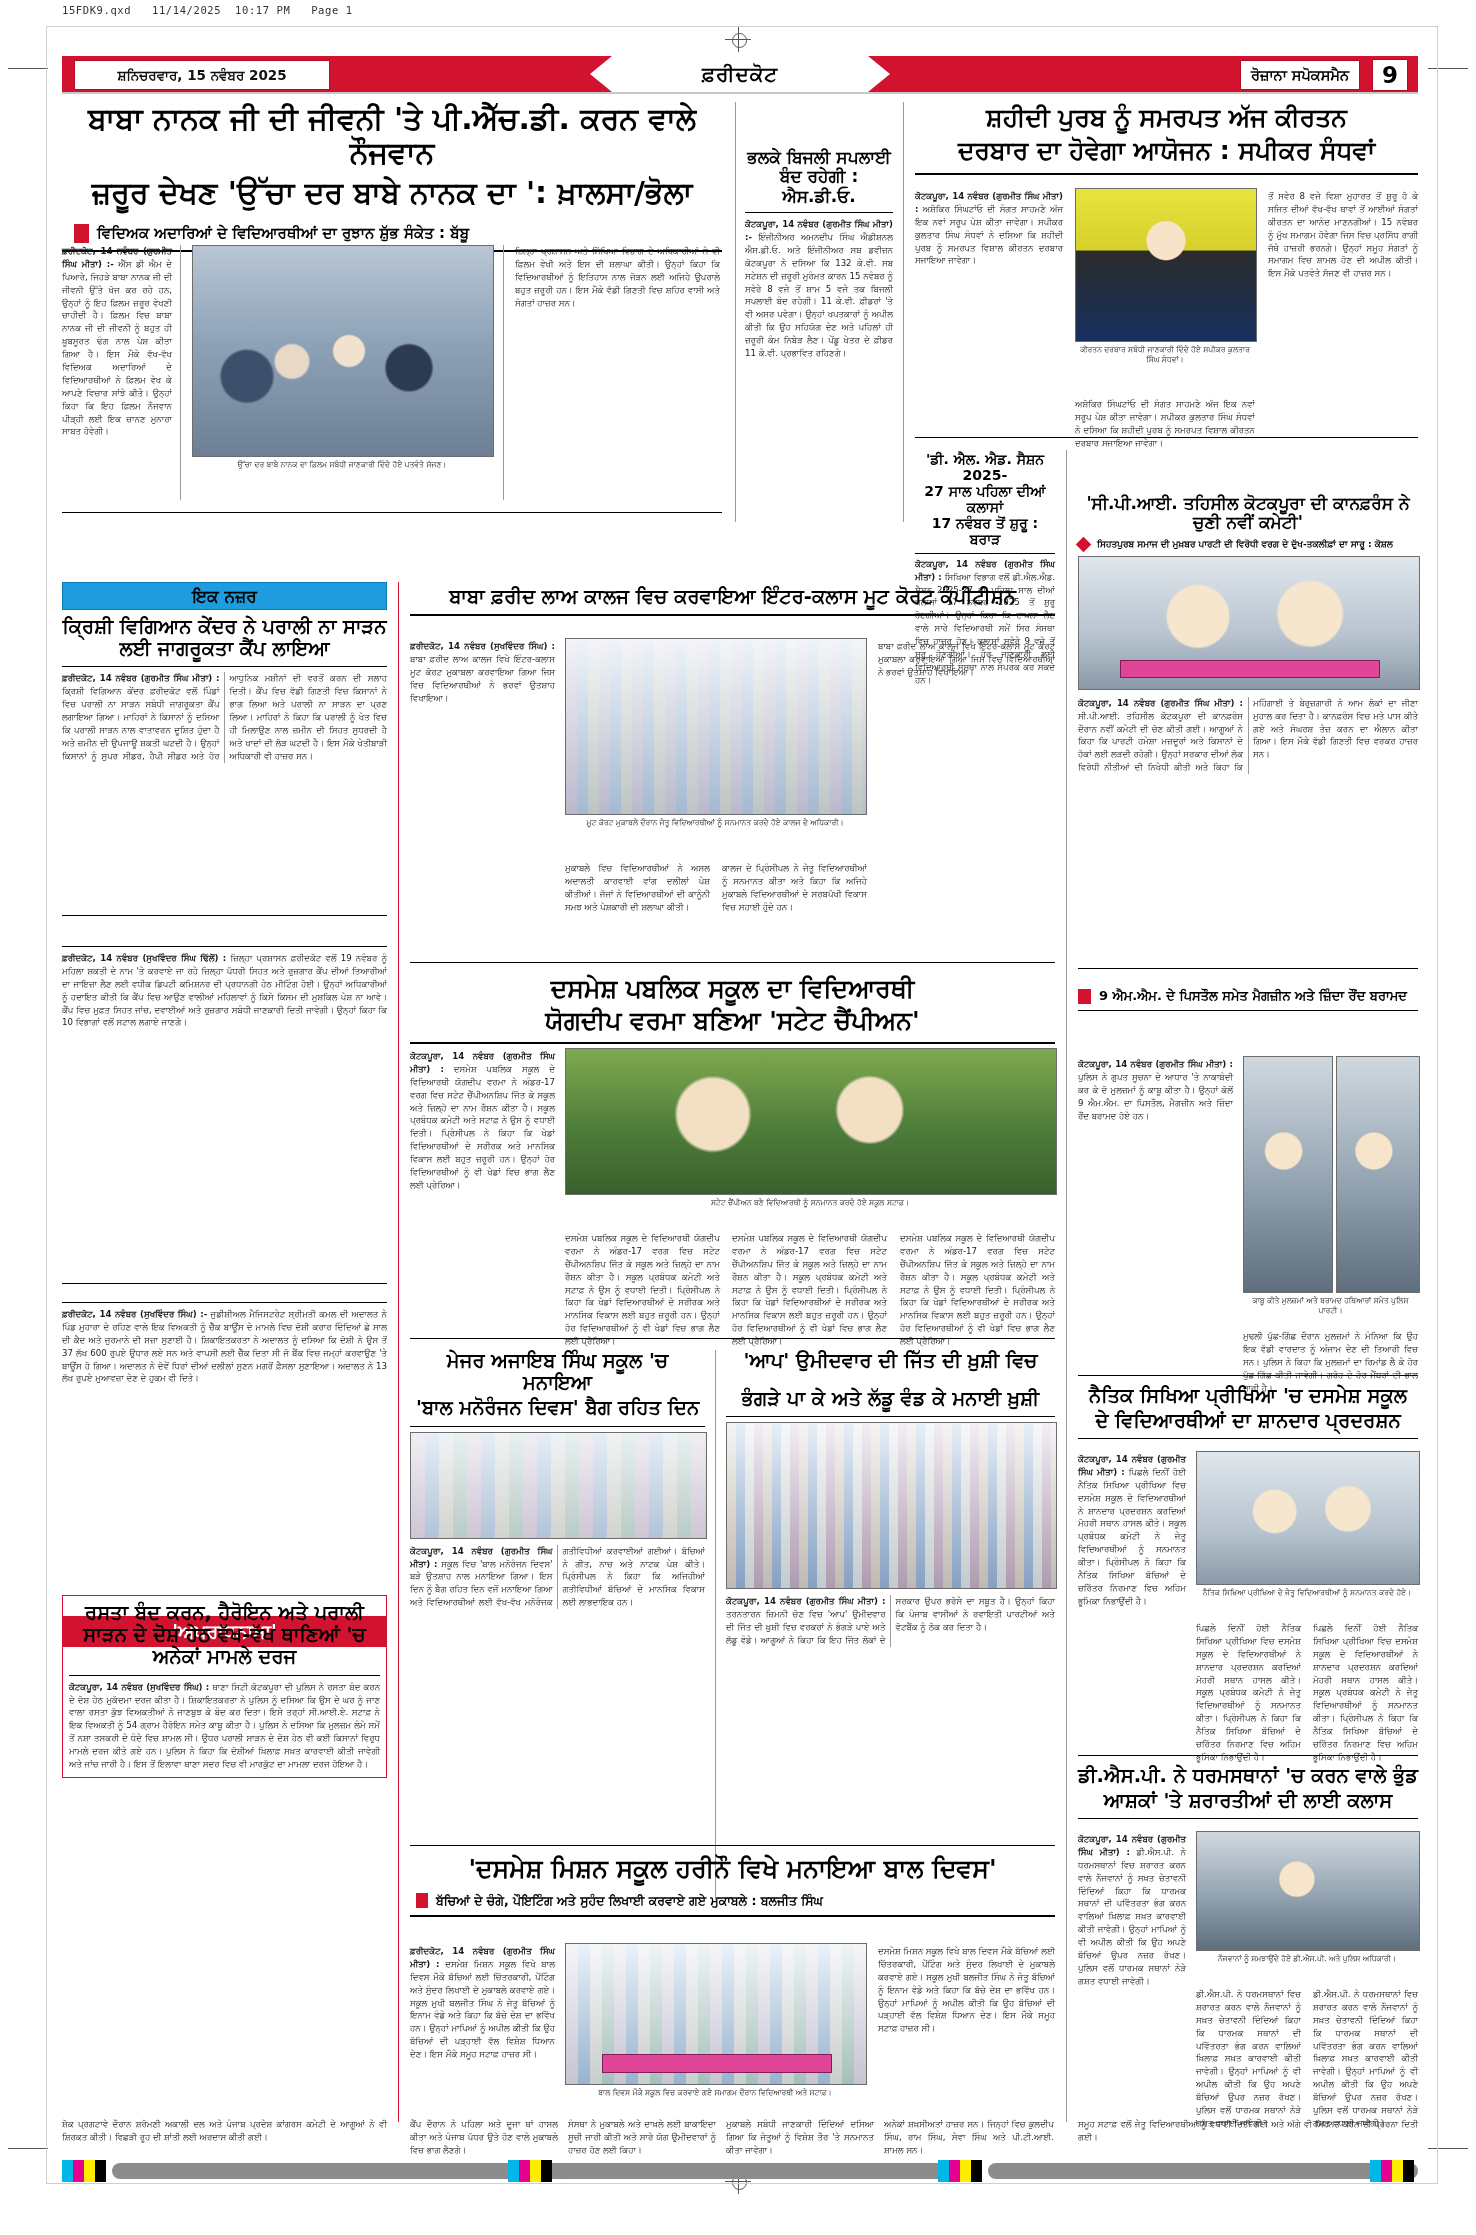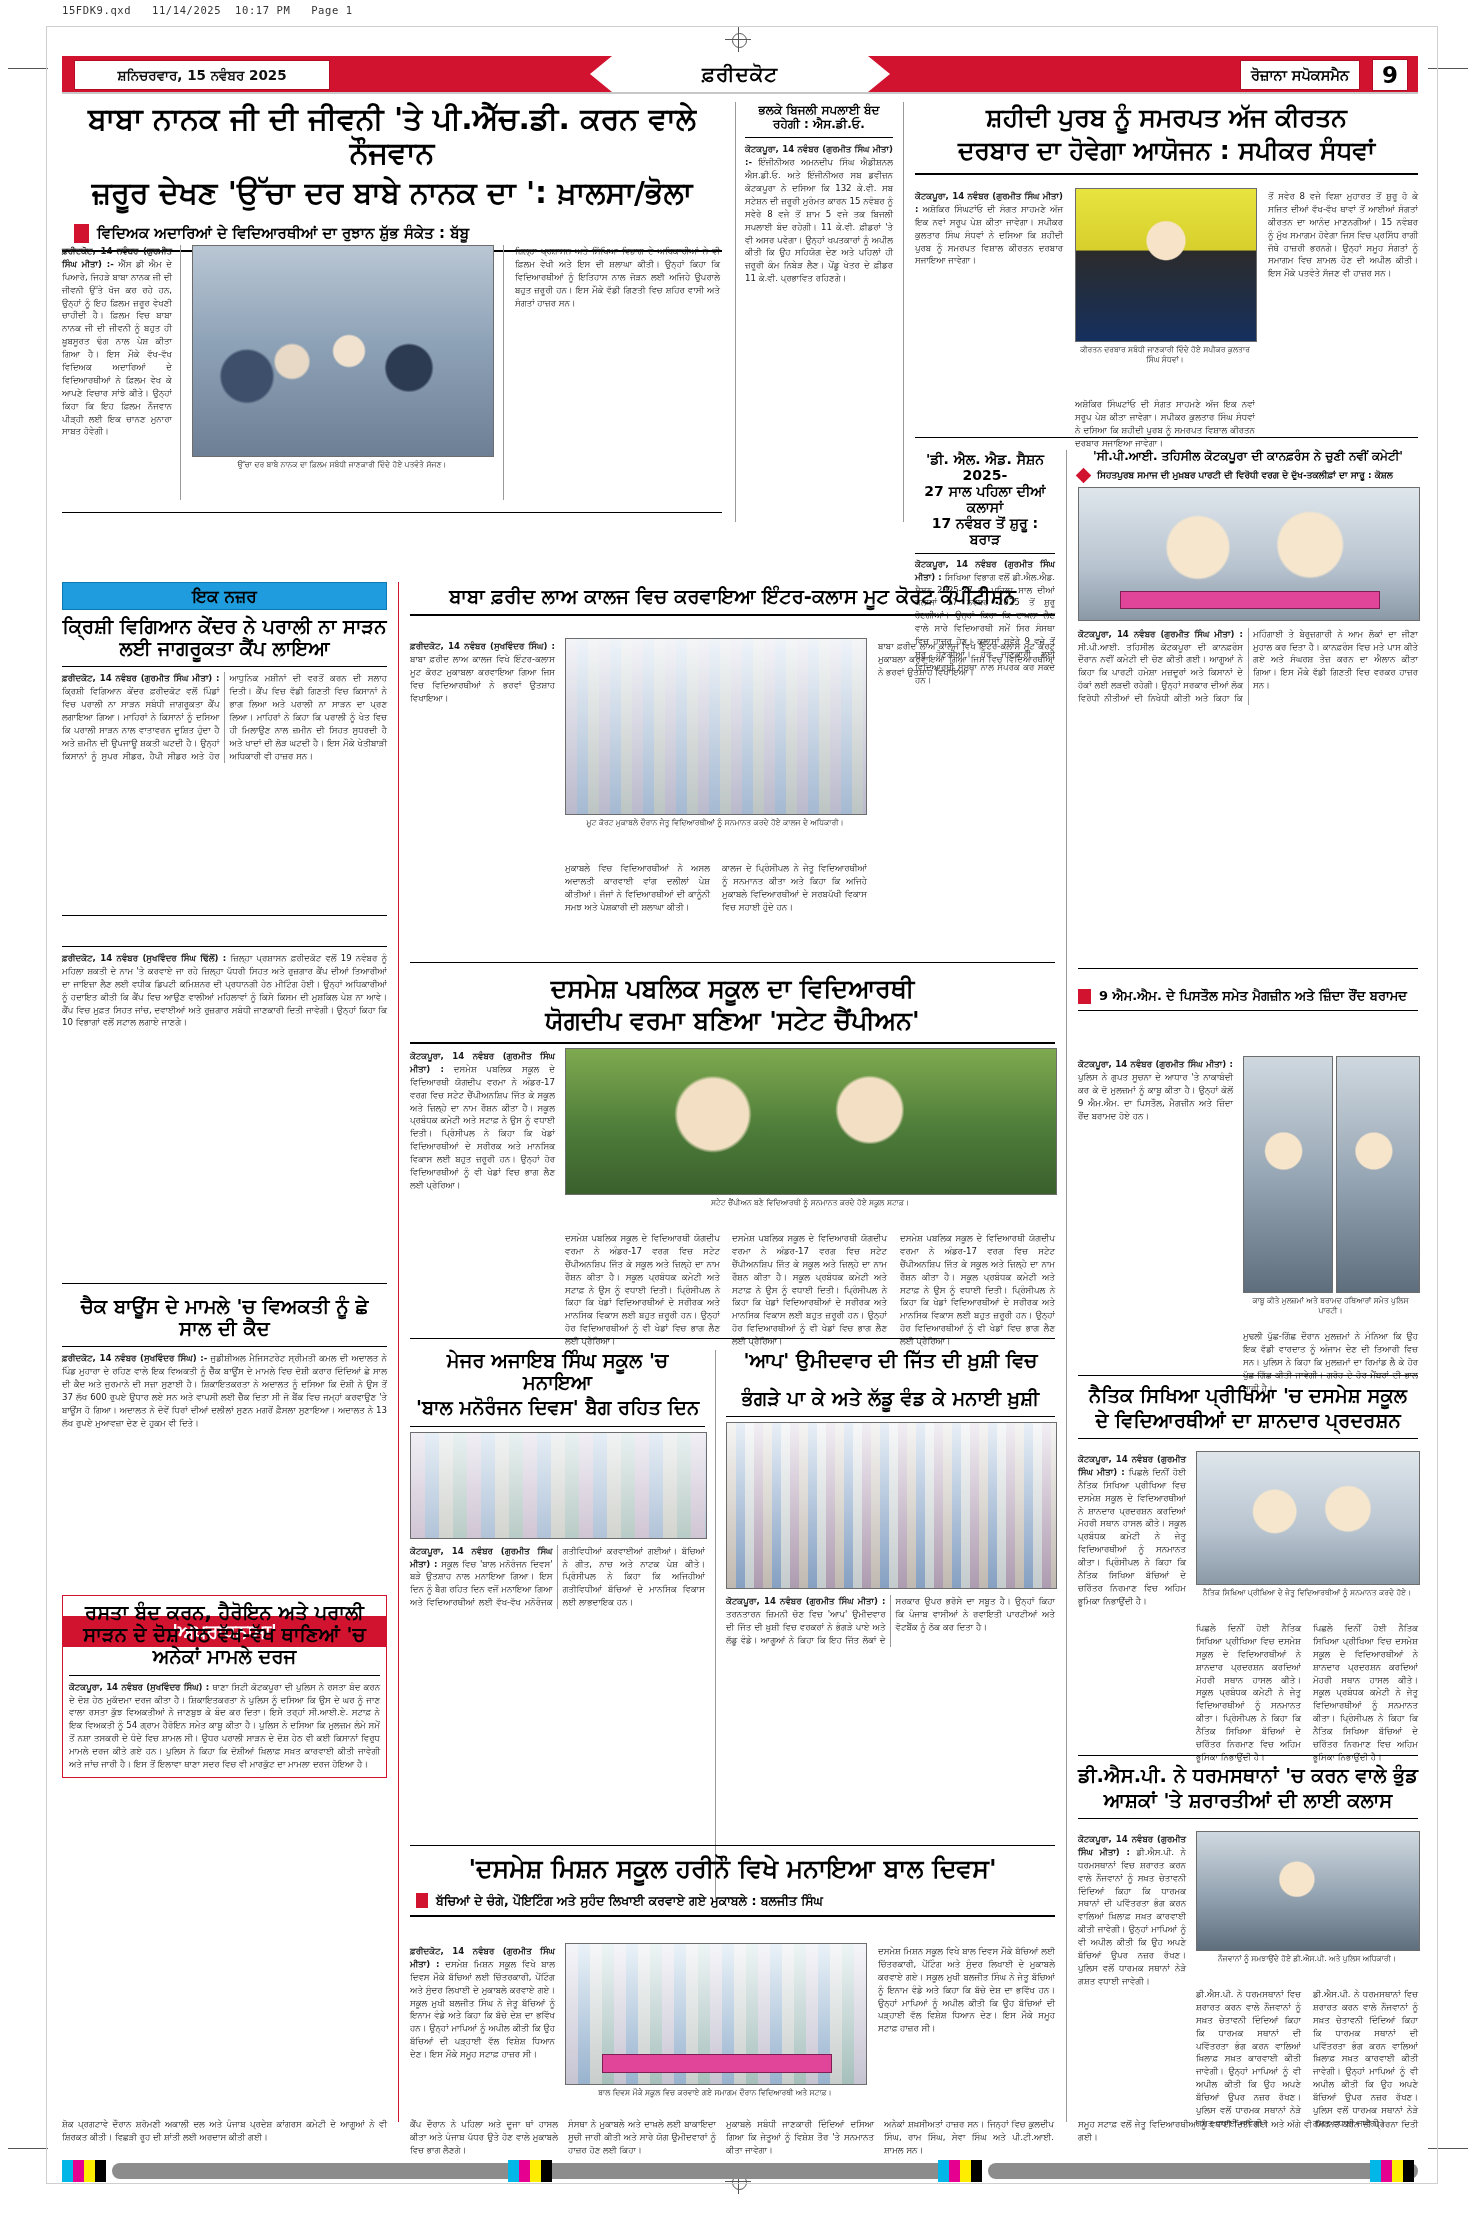--- a/index.html
+++ b/index.html
@@ -35,21 +35,21 @@
             display:flex;align-items:center;padding:0 10px;font-size:14.5px;font-weight:700;}
   .mh-page{position:absolute;right:10px;top:3px;width:34px;height:30px;background:#fff;
            border:1px solid #b50c26;display:flex;align-items:center;justify-content:center;
            font-size:23px;font-weight:700;}
 
   
   .hl{font-weight:700;line-height:1.14;text-align:center;color:#000;}
   .hl-xl{font-size:30px;}
   .hl-lg{font-size:25px;}
   .hl-md{font-size:19.5px;}
-  .hl-sm{font-size:12px;}
+  .hl-sm{font-size:17px;margin-top:44px;}
   .hl-xs{font-size:14px;}
 
   .body-col{font-size:8.6px;line-height:1.5;text-align:justify;color:#1a1a1a;
             font-family:"DejaVu Sans","Liberation Sans",sans-serif;}
   .lead{font-weight:700;}
 
   .rule{background:#000;height:1px;}
   .rule2{background:#000;height:2px;}
   .vrule{background:#9a9a9a;width:1px;}
   .vrule-red{background:#d1132f;width:1px;}
@@ -221,21 +221,20 @@
     <div class="rule" style="margin:6px 0 5px;"></div>
     <div class="body-col">
       <span class="lead">ਫ਼ਰੀਦਕੋਟ, 14 ਨਵੰਬਰ (ਸੁਖਵਿੰਦਰ ਸਿੰਘ ਢਿੱਲੋਂ) :</span>
       <span>ਜ਼ਿਲ੍ਹਾ ਪ੍ਰਸ਼ਾਸਨ ਫ਼ਰੀਦਕੋਟ ਵਲੋਂ 19 ਨਵੰਬਰ ਨੂੰ ਮਹਿਲਾ ਸ਼ਕਤੀ ਦੇ ਨਾਮ 'ਤੇ ਕਰਵਾਏ ਜਾ ਰਹੇ ਜ਼ਿਲ੍ਹਾ ਪੱਧਰੀ ਸਿਹਤ ਅਤੇ ਰੁਜ਼ਗਾਰ ਕੈਂਪ ਦੀਆਂ ਤਿਆਰੀਆਂ ਦਾ ਜਾਇਜ਼ਾ ਲੈਣ ਲਈ ਵਧੀਕ ਡਿਪਟੀ ਕਮਿਸ਼ਨਰ ਦੀ ਪ੍ਰਧਾਨਗੀ ਹੇਠ ਮੀਟਿੰਗ ਹੋਈ। ਉਨ੍ਹਾਂ ਅਧਿਕਾਰੀਆਂ ਨੂੰ ਹਦਾਇਤ ਕੀਤੀ ਕਿ ਕੈਂਪ ਵਿਚ ਆਉਣ ਵਾਲੀਆਂ ਮਹਿਲਾਵਾਂ ਨੂੰ ਕਿਸੇ ਕਿਸਮ ਦੀ ਮੁਸ਼ਕਿਲ ਪੇਸ਼ ਨਾ ਆਵੇ। ਕੈਂਪ ਵਿਚ ਮੁਫ਼ਤ ਸਿਹਤ ਜਾਂਚ, ਦਵਾਈਆਂ ਅਤੇ ਰੁਜ਼ਗਾਰ ਸਬੰਧੀ ਜਾਣਕਾਰੀ ਦਿਤੀ ਜਾਵੇਗੀ। ਉਨ੍ਹਾਂ ਕਿਹਾ ਕਿ 10 ਵਿਭਾਗਾਂ ਵਲੋਂ ਸਟਾਲ ਲਗਾਏ ਜਾਣਗੇ।</span>
     </div>
   </div>
 
   <div class="rule abs" style="left:62px;top:1283px;width:325px;"></div>
 
   <div class="abs" style="left:62px;top:1296px;width:325px;">
-    <div class="hl hl-md">ਚੈਕ ਬਾਊਂਸ ਦੇ ਮਾਮਲੇ 'ਚ ਵਿਅਕਤੀ ਨੂੰ ਛੇ ਸਾਲ ਦੀ ਕੈਦ</div>
     <div class="rule" style="margin:6px 0 5px;"></div>
     <div class="body-col">
       <span class="lead">ਫ਼ਰੀਦਕੋਟ, 14 ਨਵੰਬਰ (ਸੁਖਵਿੰਦਰ ਸਿੰਘ) :-</span>
       <span>ਜੁਡੀਸ਼ੀਅਲ ਮੈਜਿਸਟਰੇਟ ਸ੍ਰੀਮਤੀ ਕਮਲ ਦੀ ਅਦਾਲਤ ਨੇ ਪਿੰਡ ਮੁਹਾਰਾ ਦੇ ਰਹਿਣ ਵਾਲੇ ਇਕ ਵਿਅਕਤੀ ਨੂੰ ਚੈੱਕ ਬਾਊਂਸ ਦੇ ਮਾਮਲੇ ਵਿਚ ਦੋਸ਼ੀ ਕਰਾਰ ਦਿੰਦਿਆਂ ਛੇ ਸਾਲ ਦੀ ਕੈਦ ਅਤੇ ਜੁਰਮਾਨੇ ਦੀ ਸਜ਼ਾ ਸੁਣਾਈ ਹੈ। ਸ਼ਿਕਾਇਤਕਰਤਾ ਨੇ ਅਦਾਲਤ ਨੂੰ ਦਸਿਆ ਕਿ ਦੋਸ਼ੀ ਨੇ ਉਸ ਤੋਂ 37 ਲੱਖ 600 ਰੁਪਏ ਉਧਾਰ ਲਏ ਸਨ ਅਤੇ ਵਾਪਸੀ ਲਈ ਚੈੱਕ ਦਿਤਾ ਸੀ ਜੋ ਬੈਂਕ ਵਿਚ ਜਮ੍ਹਾਂ ਕਰਵਾਉਣ 'ਤੇ ਬਾਊਂਸ ਹੋ ਗਿਆ। ਅਦਾਲਤ ਨੇ ਦੋਵੇਂ ਧਿਰਾਂ ਦੀਆਂ ਦਲੀਲਾਂ ਸੁਣਨ ਮਗਰੋਂ ਫ਼ੈਸਲਾ ਸੁਣਾਇਆ। ਅਦਾਲਤ ਨੇ 13 ਲੱਖ ਰੁਪਏ ਮੁਆਵਜ਼ਾ ਦੇਣ ਦੇ ਹੁਕਮ ਵੀ ਦਿਤੇ।</span>
     </div>
   </div>
 
   <div class="abs" style="left:62px;top:1616px;width:325px;">
     <div class="banner-red">'ਅਪਰਾਧਨਾਮਾ'</div>
   </div>

